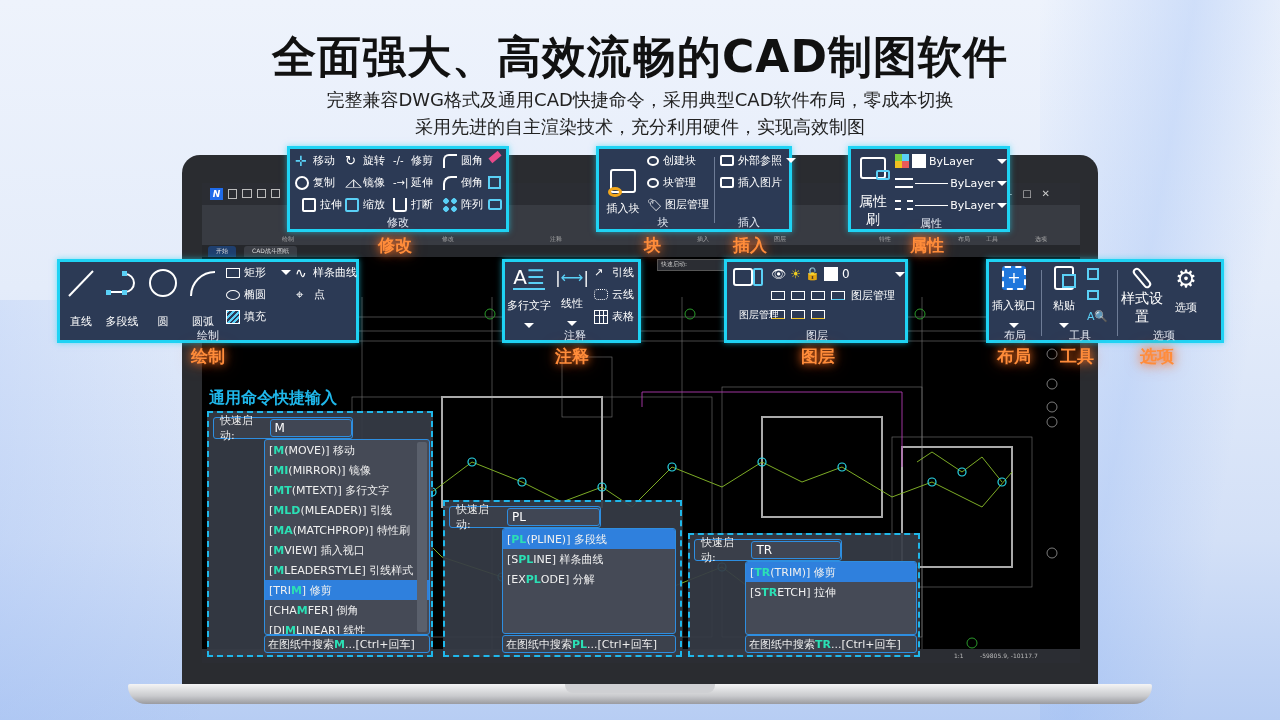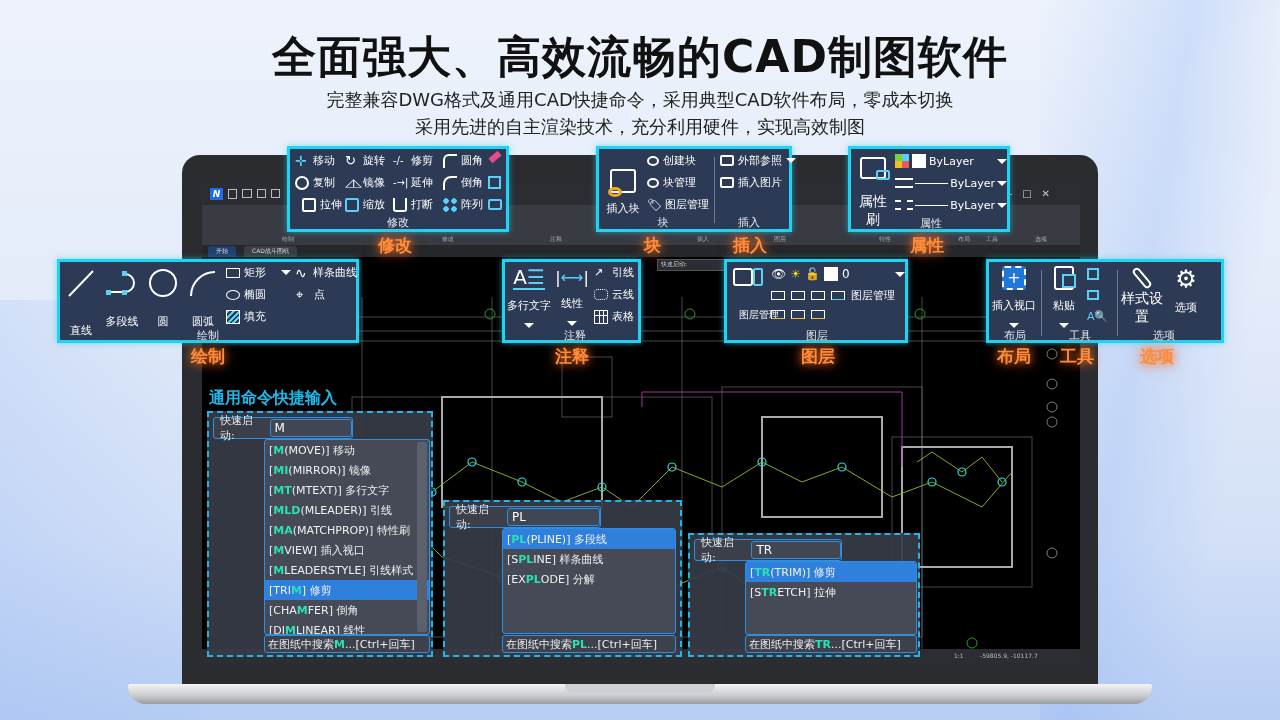--- a/index.html
+++ b/index.html
@@ -269,21 +269,21 @@
   </div>
   <div class="p-title" style="left:40px;width:80px;top:67px">属性</div>
 </div>
 <div class="glow" style="left:910px;top:234px">属性</div>
 
 <div class="panel" style="left:57px;top:259px;width:302px;height:84px">
   <div style="position:absolute;left:4px;top:6px;width:34px;text-align:center">
     <svg width="30" height="30">
         <line x1="3" y1="28" x2="27" y2="3" stroke="#fff" stroke-width="2"></line>
       </svg>
-    <div style="font-size:11px;margin-top:21px">直线</div>
+    <div style="font-size:11px;margin-top:12px">直线</div>
   </div>
   <div style="position:absolute;left:42px;top:6px;width:40px;text-align:center">
     <svg width="34" height="30">
         <path d="M3 24 H20 A9 9 0 0 0 20 6 H20" fill="none" stroke="#fff" stroke-width="2"></path>
         <rect x="1" y="22" width="5" height="5" fill="#5ad0f6"></rect>
         <rect x="17" y="22" width="5" height="5" fill="#5ad0f6"></rect>
         <rect x="17" y="3" width="5" height="5" fill="#5ad0f6"></rect>
       </svg>
     <div style="font-size:11px;margin-top:12px">多段线</div>
   </div>

